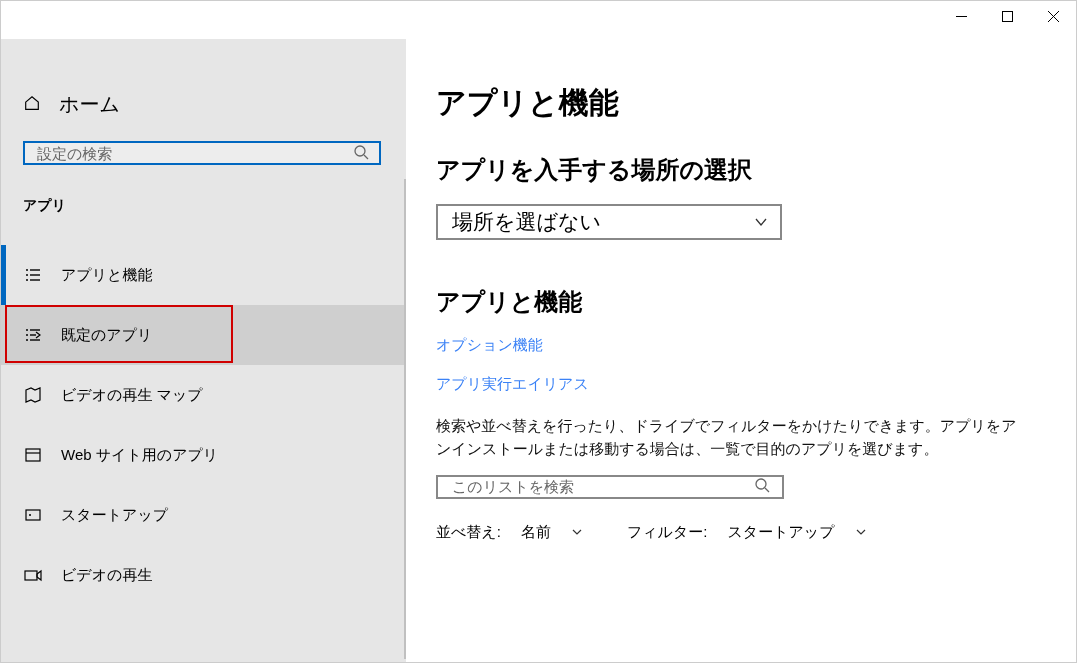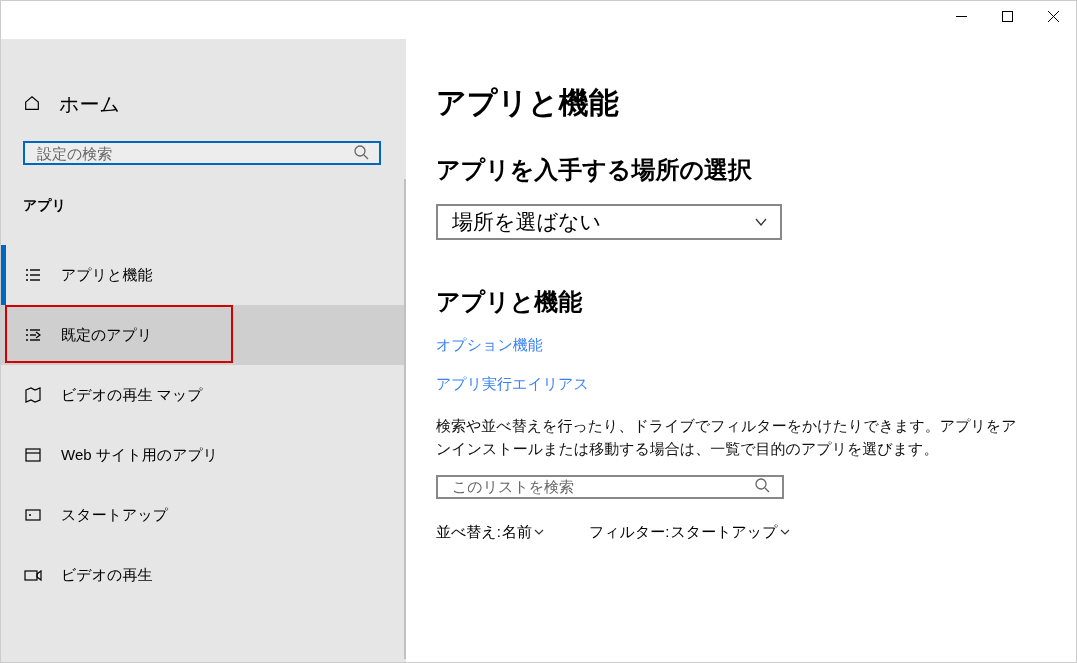--- a/index.html
+++ b/index.html
@@ -200,21 +200,21 @@
     font-size: 15px;
     outline: none;
   }
   .list-search input::placeholder { color: #666; }
   .sort-row {
     margin-top: 24px;
     font-size: 15px;
     display: flex;
     gap: 44px;
   }
-  .sort-row .grp { display: flex; align-items: center; gap: 1px; }
+  .sort-row .grp { display: flex; align-items: center; gap: 20px; }
   .sort-row svg { width: 12px; height: 12px; }
 </style>
 </head>
 <body>
 
 <div class="window">
   <div class="titlebar">
     <button>
       <svg viewBox="0 0 11 11">
           <line x1="0" y1="5.5" x2="11" y2="5.5" stroke="#000" stroke-width="1"></line>

